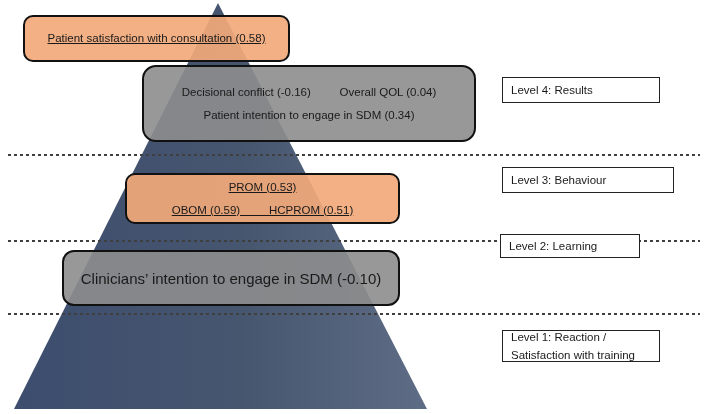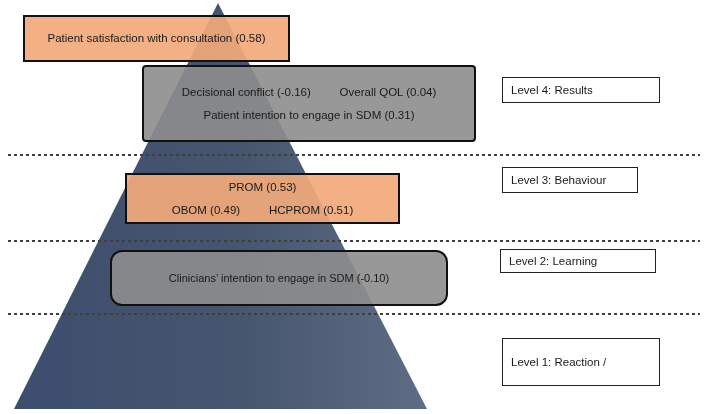--- a/index.html
+++ b/index.html
@@ -18,22 +18,22 @@
   .pbox{
     position:absolute;box-sizing:border-box;border:2px solid var(--box-border,#111);
     display:flex;flex-direction:column;align-items:center;justify-content:center;
     text-align:center;color:var(--text,#1a1a1a);
   }
   .pbox .ln{white-space:pre;}
   .orange{background:var(--box-orange,rgba(242,169,121,.92));}
   .gray{background:var(--box-gray,rgba(141,141,141,.9));border-width:2.5px;}
   .navy{background:var(--box-navy,rgba(42,64,102,.96));border-width:2.5px;}
   .small{font-size:11.5px;line-height:23px;}
-  .big{font-size:11px;margin-left:48px;}
-  .r10{border-radius:0;} .r12{border-radius:12px;} .r14{border-radius:4px;}
+  .big{font-size:15px;}
+  .r10{border-radius:10px;text-decoration:underline;} .r12{border-radius:12px;} .r14{border-radius:14px;}
   .lvl{
     position:absolute;box-sizing:border-box;background:var(--label-bg,#fff);
     border:1.5px solid var(--label-border,#222);display:flex;flex-direction:column;
     justify-content:center;padding:2px 8px;font-size:11.5px;line-height:18px;
     color:var(--text,#1a1a1a);text-align:left;
   }
 </style>
 </head>
 <body>
 
@@ -53,42 +53,43 @@
   <div class="dash" style="top:154px"></div>
   <div class="dash" style="top:240px"></div>
   <div class="dash" style="top:313px"></div>
 
   <div class="pbox orange r10 small" style="left:23px;top:15px;width:267px;height:47px">
     <span class="ln">Patient satisfaction with consultation (0.58)</span>
   </div>
 
   <div class="pbox gray r14 small" style="left:142px;top:65px;width:334px;height:77px">
     <span class="ln">Decisional conflict (-0.16)         Overall QOL (0.04)</span>
-    <span class="ln">Patient intention to engage in SDM (0.31)</span>
+    <span class="ln">Patient intention to engage in SDM (0.34)</span>
   </div>
 
   <div class="pbox orange r10 small" style="left:125px;top:173px;width:275px;height:51px">
     <span class="ln">PROM (0.53)</span>
-    <span class="ln">OBOM (0.49)         HCPROM (0.51)</span>
+    <span class="ln">OBOM (0.59)         HCPROM (0.51)</span>
   </div>
 
   <div class="pbox gray r12 big" style="left:62px;top:250px;width:338px;height:56px">
     <span class="ln">Clinicians’ intention to engage in SDM (-0.10)</span>
   </div>
 
 
   <div class="lvl" style="left:502px;top:77px;width:158px;height:26px">
     <span>Level 4: Results</span>
   </div>
 
-  <div class="lvl" style="left:502px;top:167px;width:136px;height:26px">
+  <div class="lvl" style="left:502px;top:167px;width:172px;height:26px">
     <span>Level 3: Behaviour</span>
   </div>
 
-  <div class="lvl" style="left:500px;top:249px;width:156px;height:24px">
+  <div class="lvl" style="left:500px;top:234px;width:140px;height:24px">
     <span>Level 2: Learning</span>
   </div>
 
-  <div class="lvl" style="left:502px;top:338px;width:158px;height:48px">
+  <div class="lvl" style="left:502px;top:330px;width:158px;height:32px">
     <span>Level 1: Reaction /</span>
+    <span>Satisfaction with training</span>
   </div>
 
 </div>
 
 </body></html>

